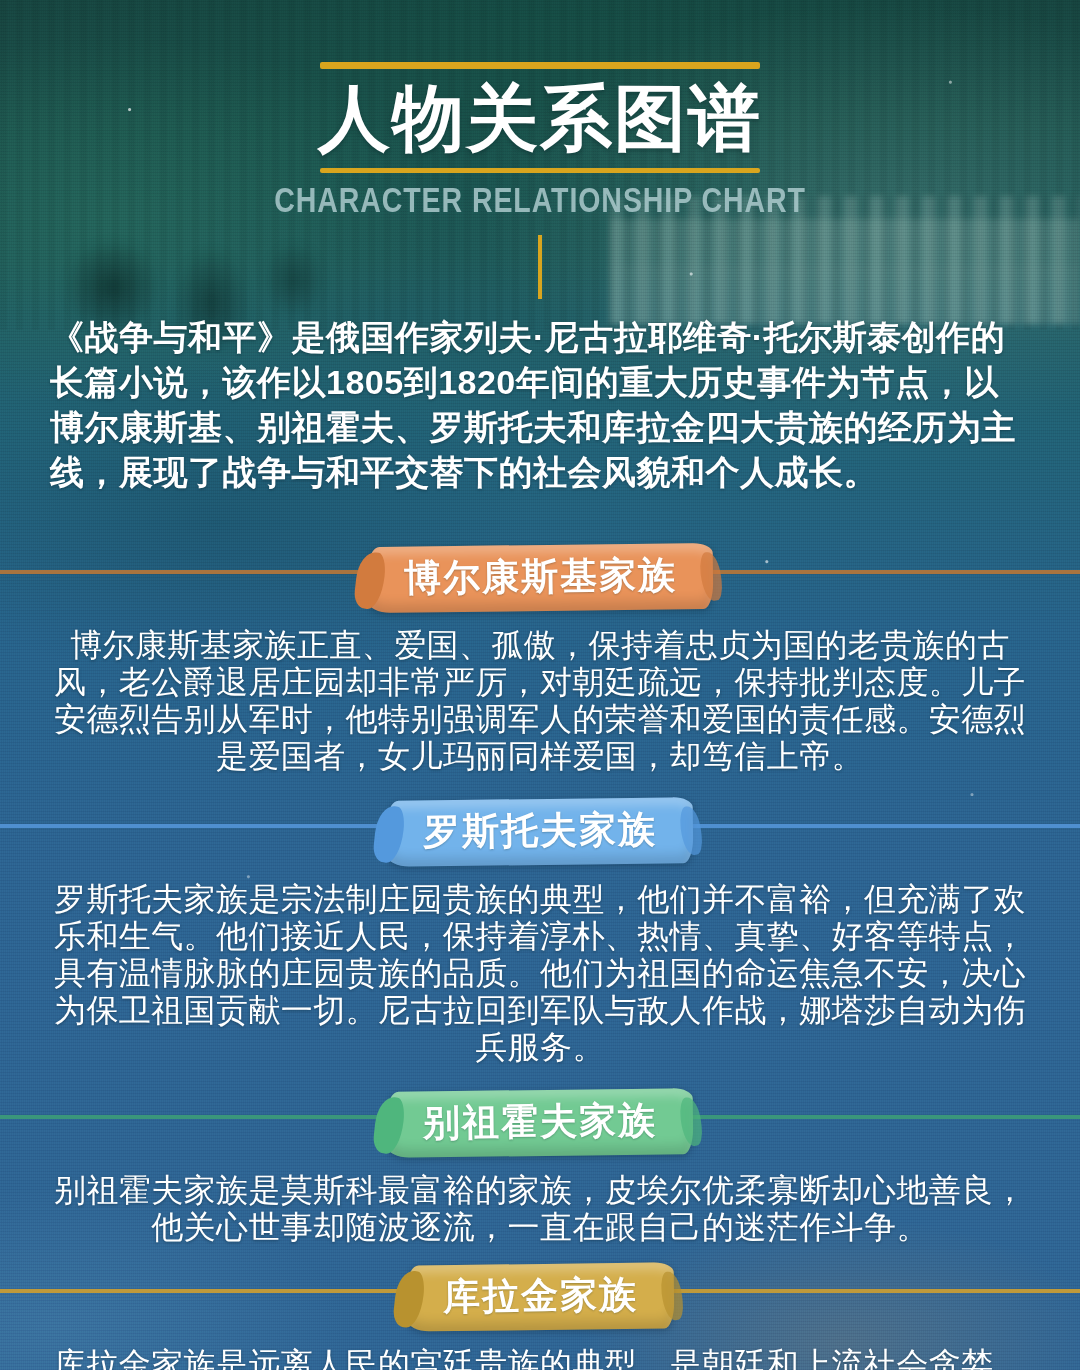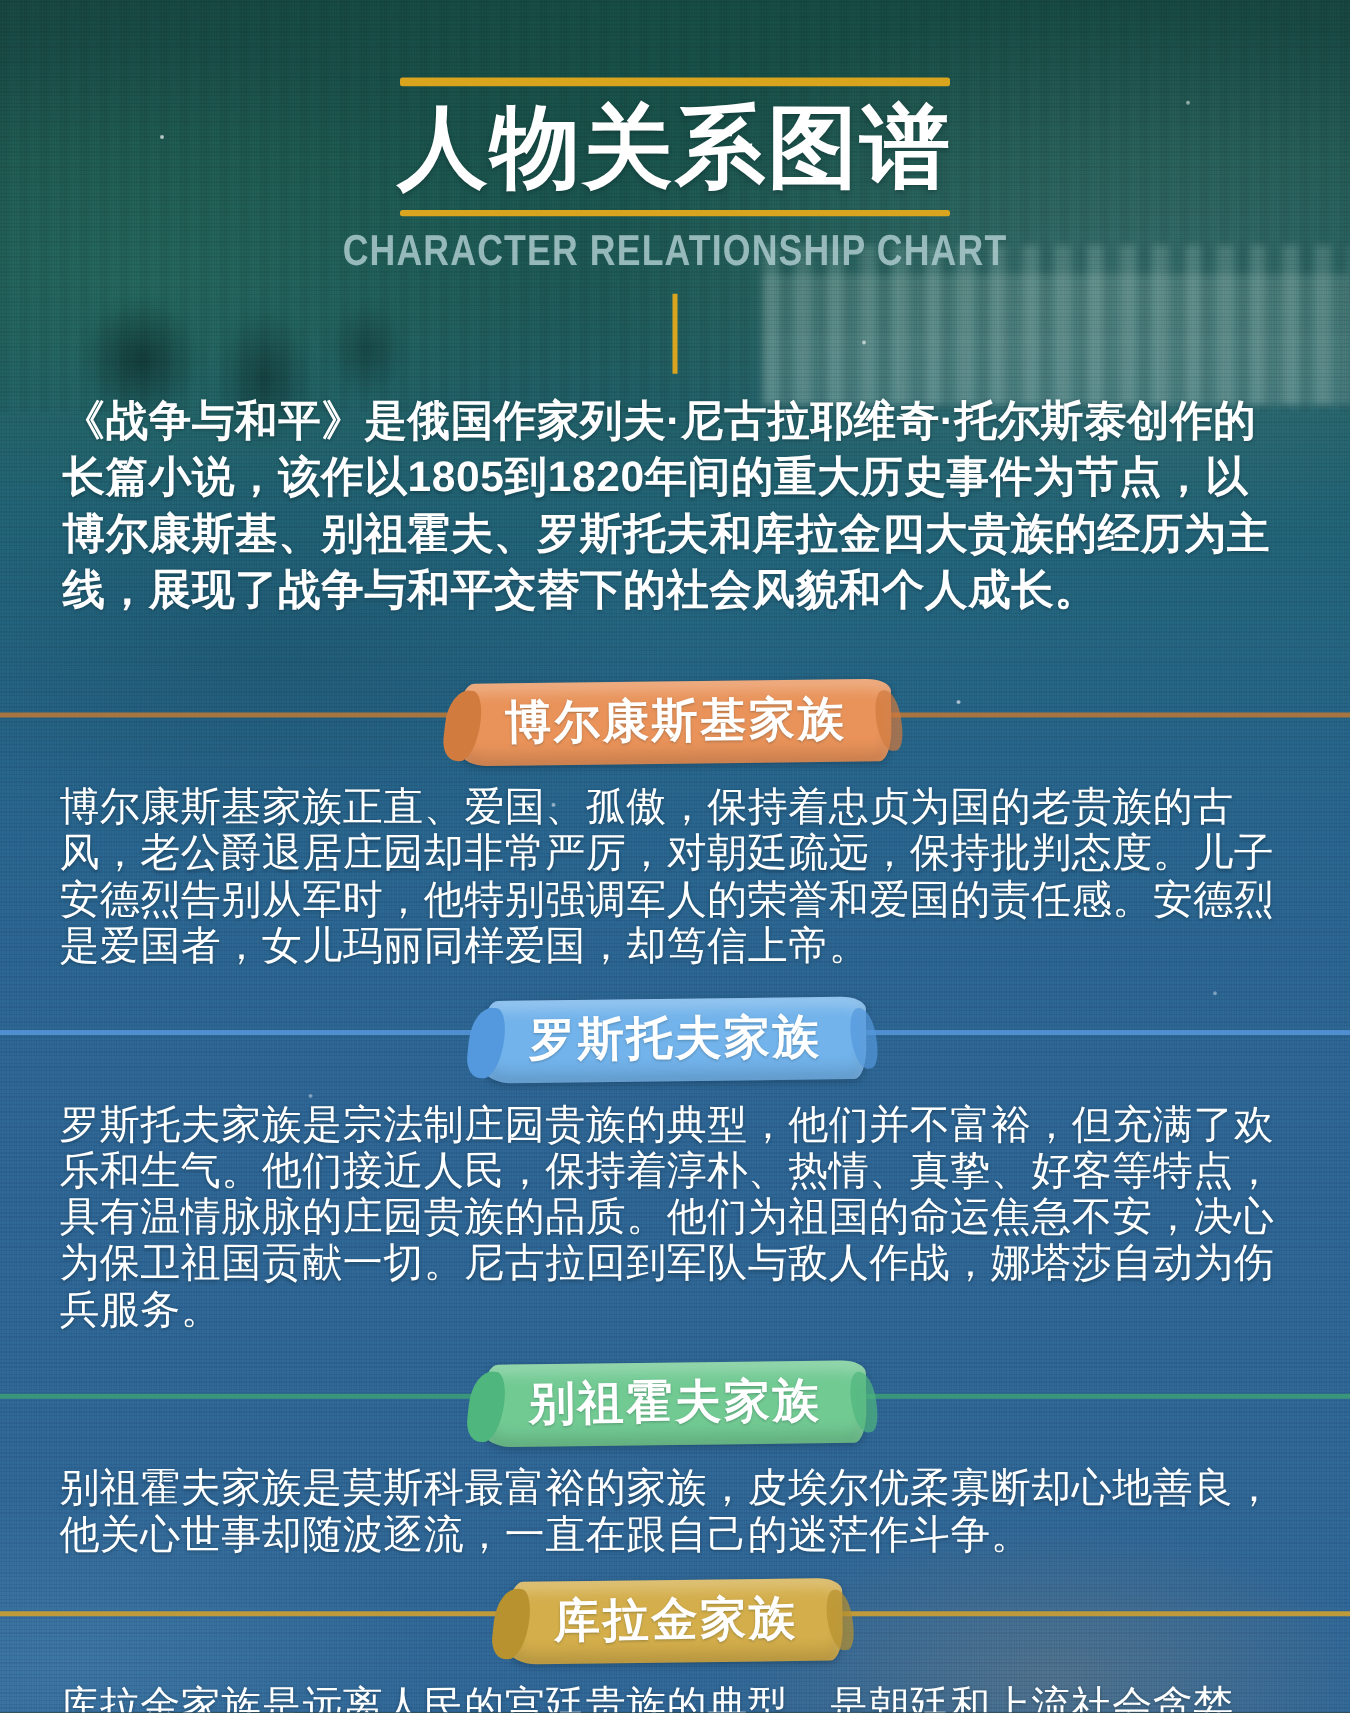--- a/index.html
+++ b/index.html
@@ -69,21 +69,21 @@
     margin-top:8px;text-align:center;
     font-weight:700;font-size:31px;letter-spacing:1px;
     transform:scale(0.92,1.12);transform-origin:center top;
   }
   .v-line{width:4px;height:64px;margin:18px auto 0;}
   .intro{
     width:980px;margin:16px auto 0;
     font-size:34px;font-weight:700;line-height:45px;color:#ffffff;
     letter-spacing:0.5px;text-shadow:0 1px 3px rgba(0,25,35,0.4);
   }
-  .section{position:relative;}
+  .section{position:relative;text-align:center;}
   .sec-line{position:absolute;left:0;right:0;top:25px;height:4px;z-index:0;}
   .banner{
     position:relative;z-index:1;
     width:max-content;margin:0 auto;padding:7px 36px 9px;
     font-size:37px;font-weight:900;color:#ffffff;letter-spacing:2px;
     border-radius:12px 20px 10px 22px / 24px 10px 26px 12px;
     transform:rotate(-0.7deg);
     box-shadow:inset 0 8px 10px rgba(255,255,255,0.25), inset 0 -8px 12px rgba(0,0,0,0.14), 0 2px 6px rgba(0,20,30,0.25);
     text-shadow:0 1px 2px rgba(0,30,30,0.25);
   }

